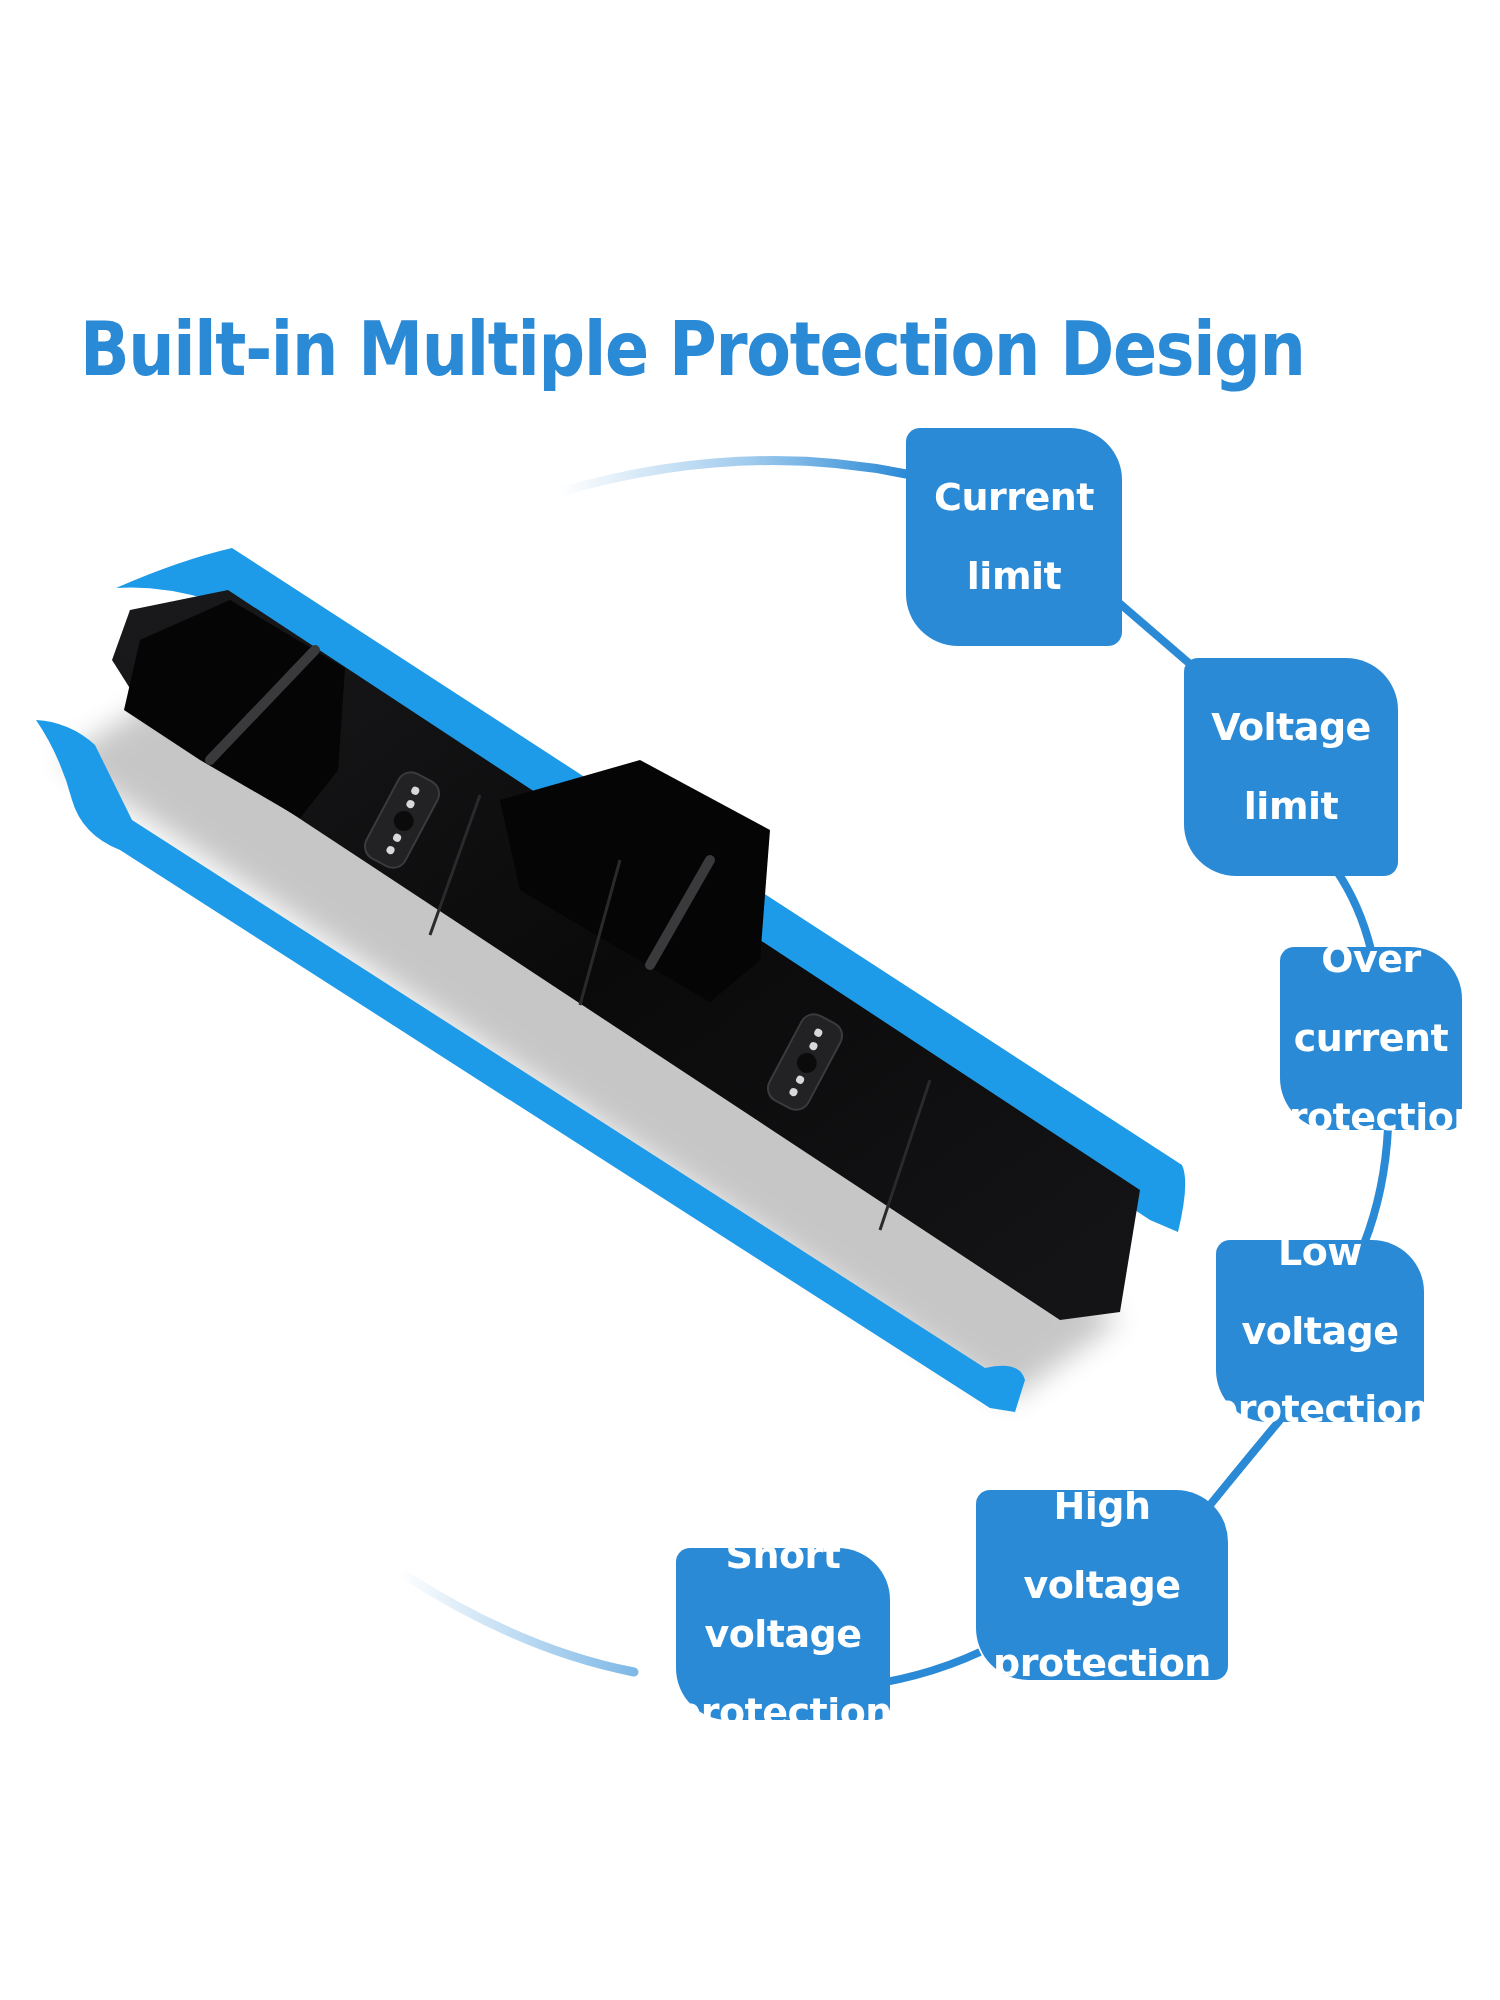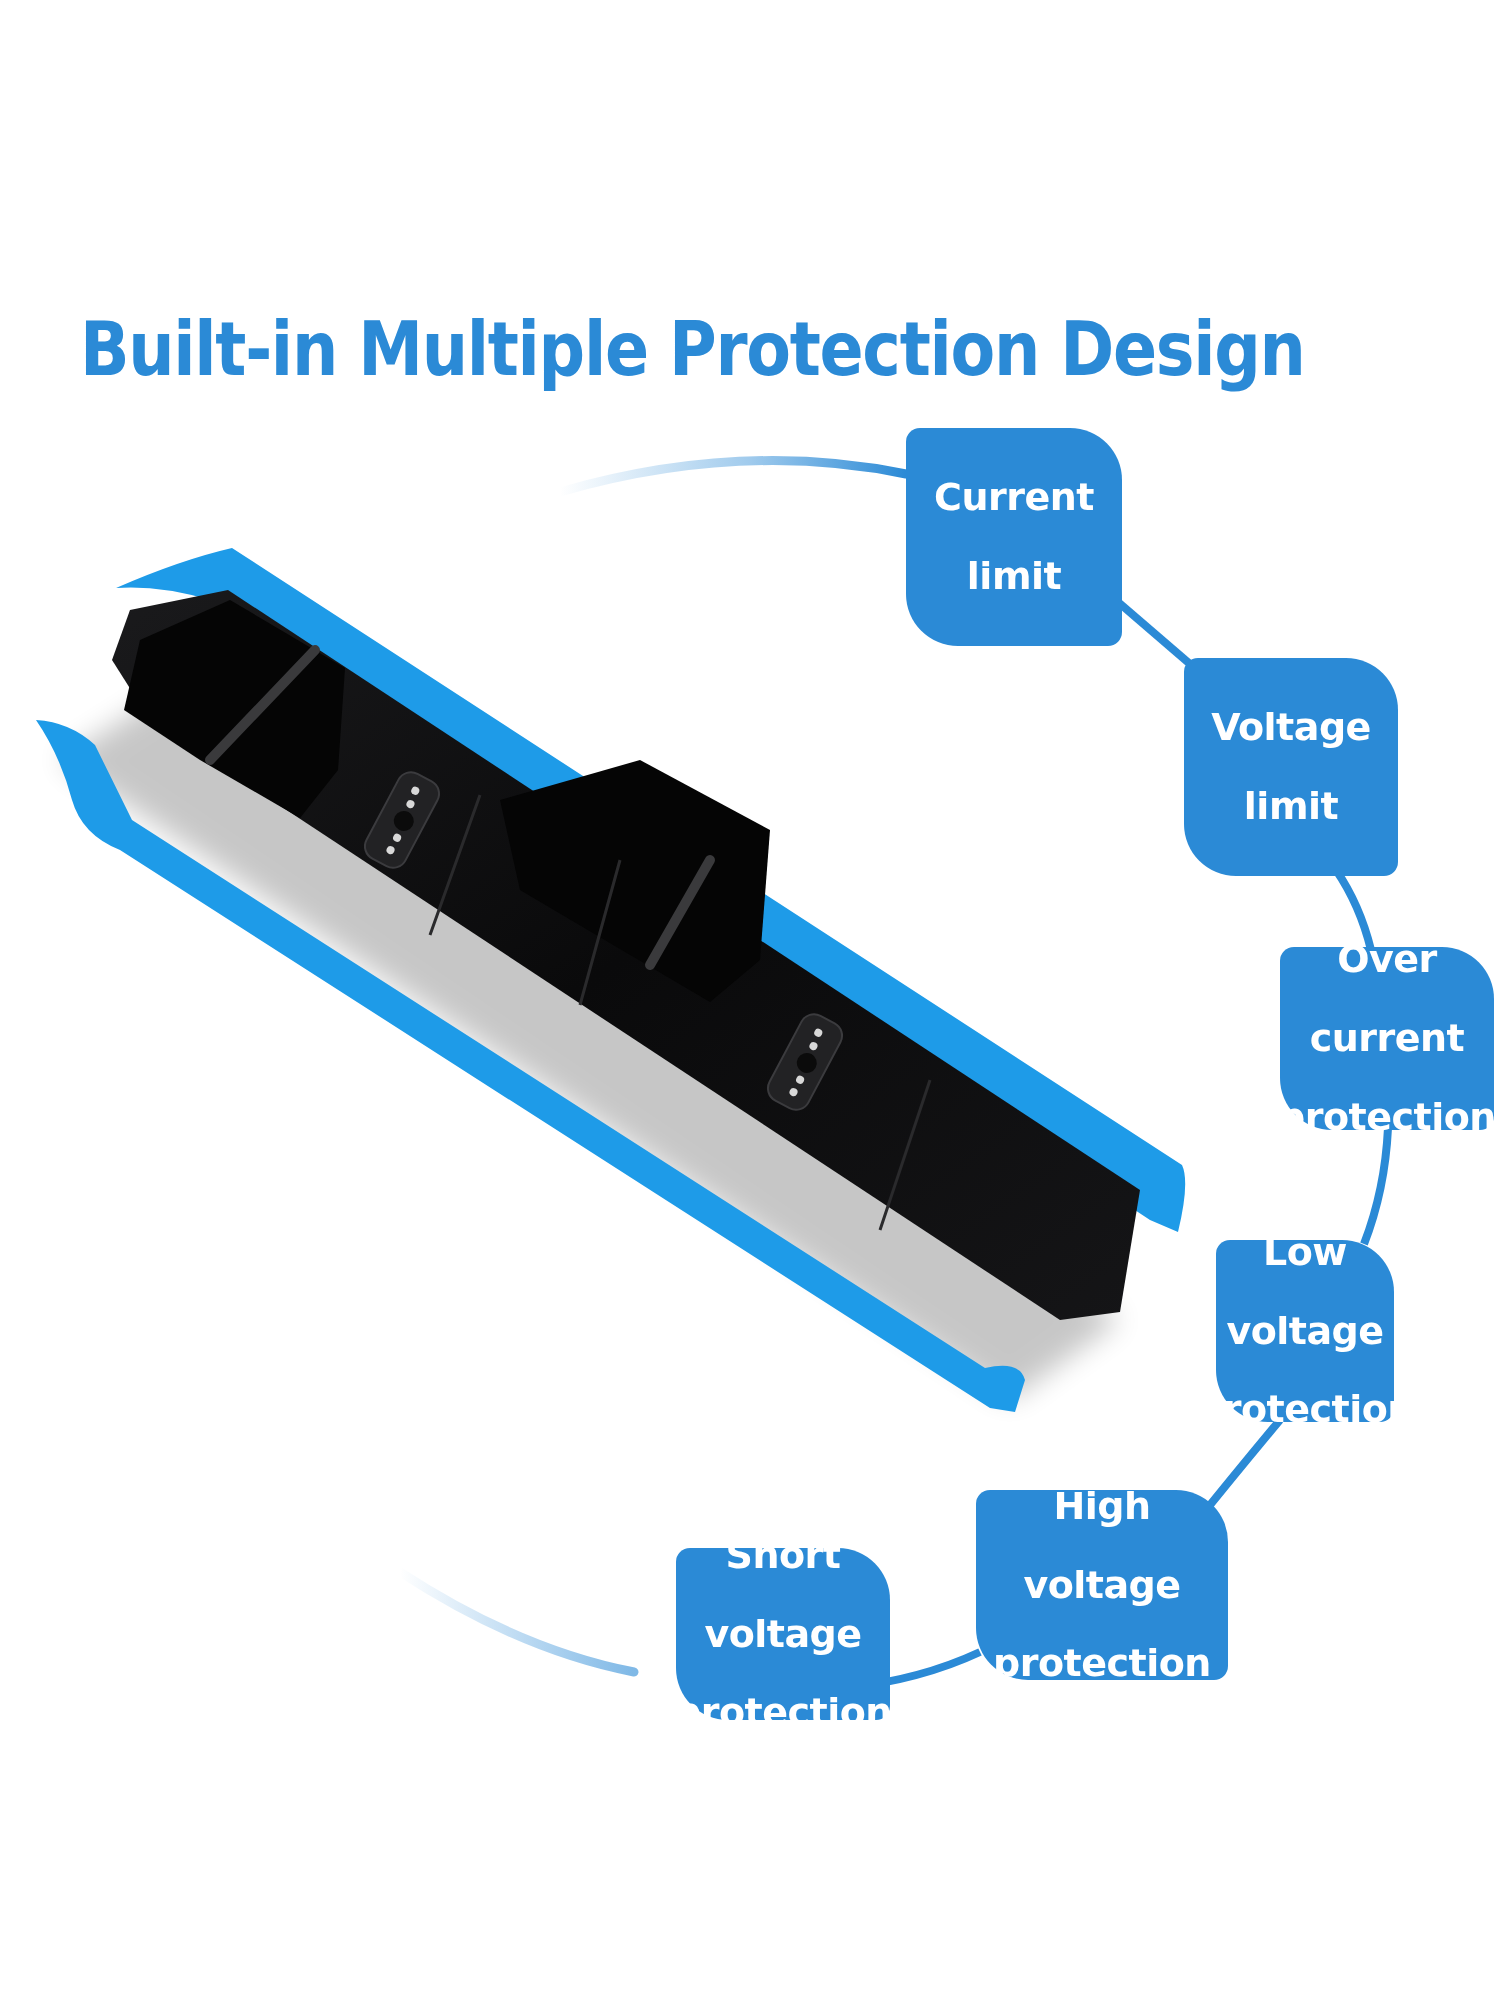--- a/index.html
+++ b/index.html
@@ -98,27 +98,27 @@
 <div class="box" style="left: 906px; top: 428px; width: 216px; height: 218px; background: rgb(43, 138, 214);">
   <span>Current</span>
   <span>limit</span>
 </div>
 
 <div class="box" style="left: 1184px; top: 658px; width: 214px; height: 218px; background: rgb(43, 138, 214);">
   <span>Voltage</span>
   <span>limit</span>
 </div>
 
-<div class="box" style="left: 1280px; top: 947px; width: 214px; height: 183px; background: rgb(43, 138, 214);">
+<div class="box" style="left: 1280px; top: 947px; width: 182px; height: 183px; background: rgb(43, 138, 214);">
   <span>Over</span>
   <span>current</span>
   <span>protection</span>
 </div>
 
-<div class="box" style="left: 1216px; top: 1240px; width: 178px; height: 182px; background: rgb(43, 138, 214);">
+<div class="box" style="left: 1216px; top: 1240px; width: 208px; height: 182px; background: rgb(43, 138, 214);">
   <span>Low</span>
   <span>voltage</span>
   <span>protection</span>
 </div>
 
 <div class="box" style="left: 976px; top: 1490px; width: 252px; height: 190px; background: rgb(43, 138, 214);">
   <span>High</span>
   <span>voltage</span>
   <span>protection</span>
 </div>

